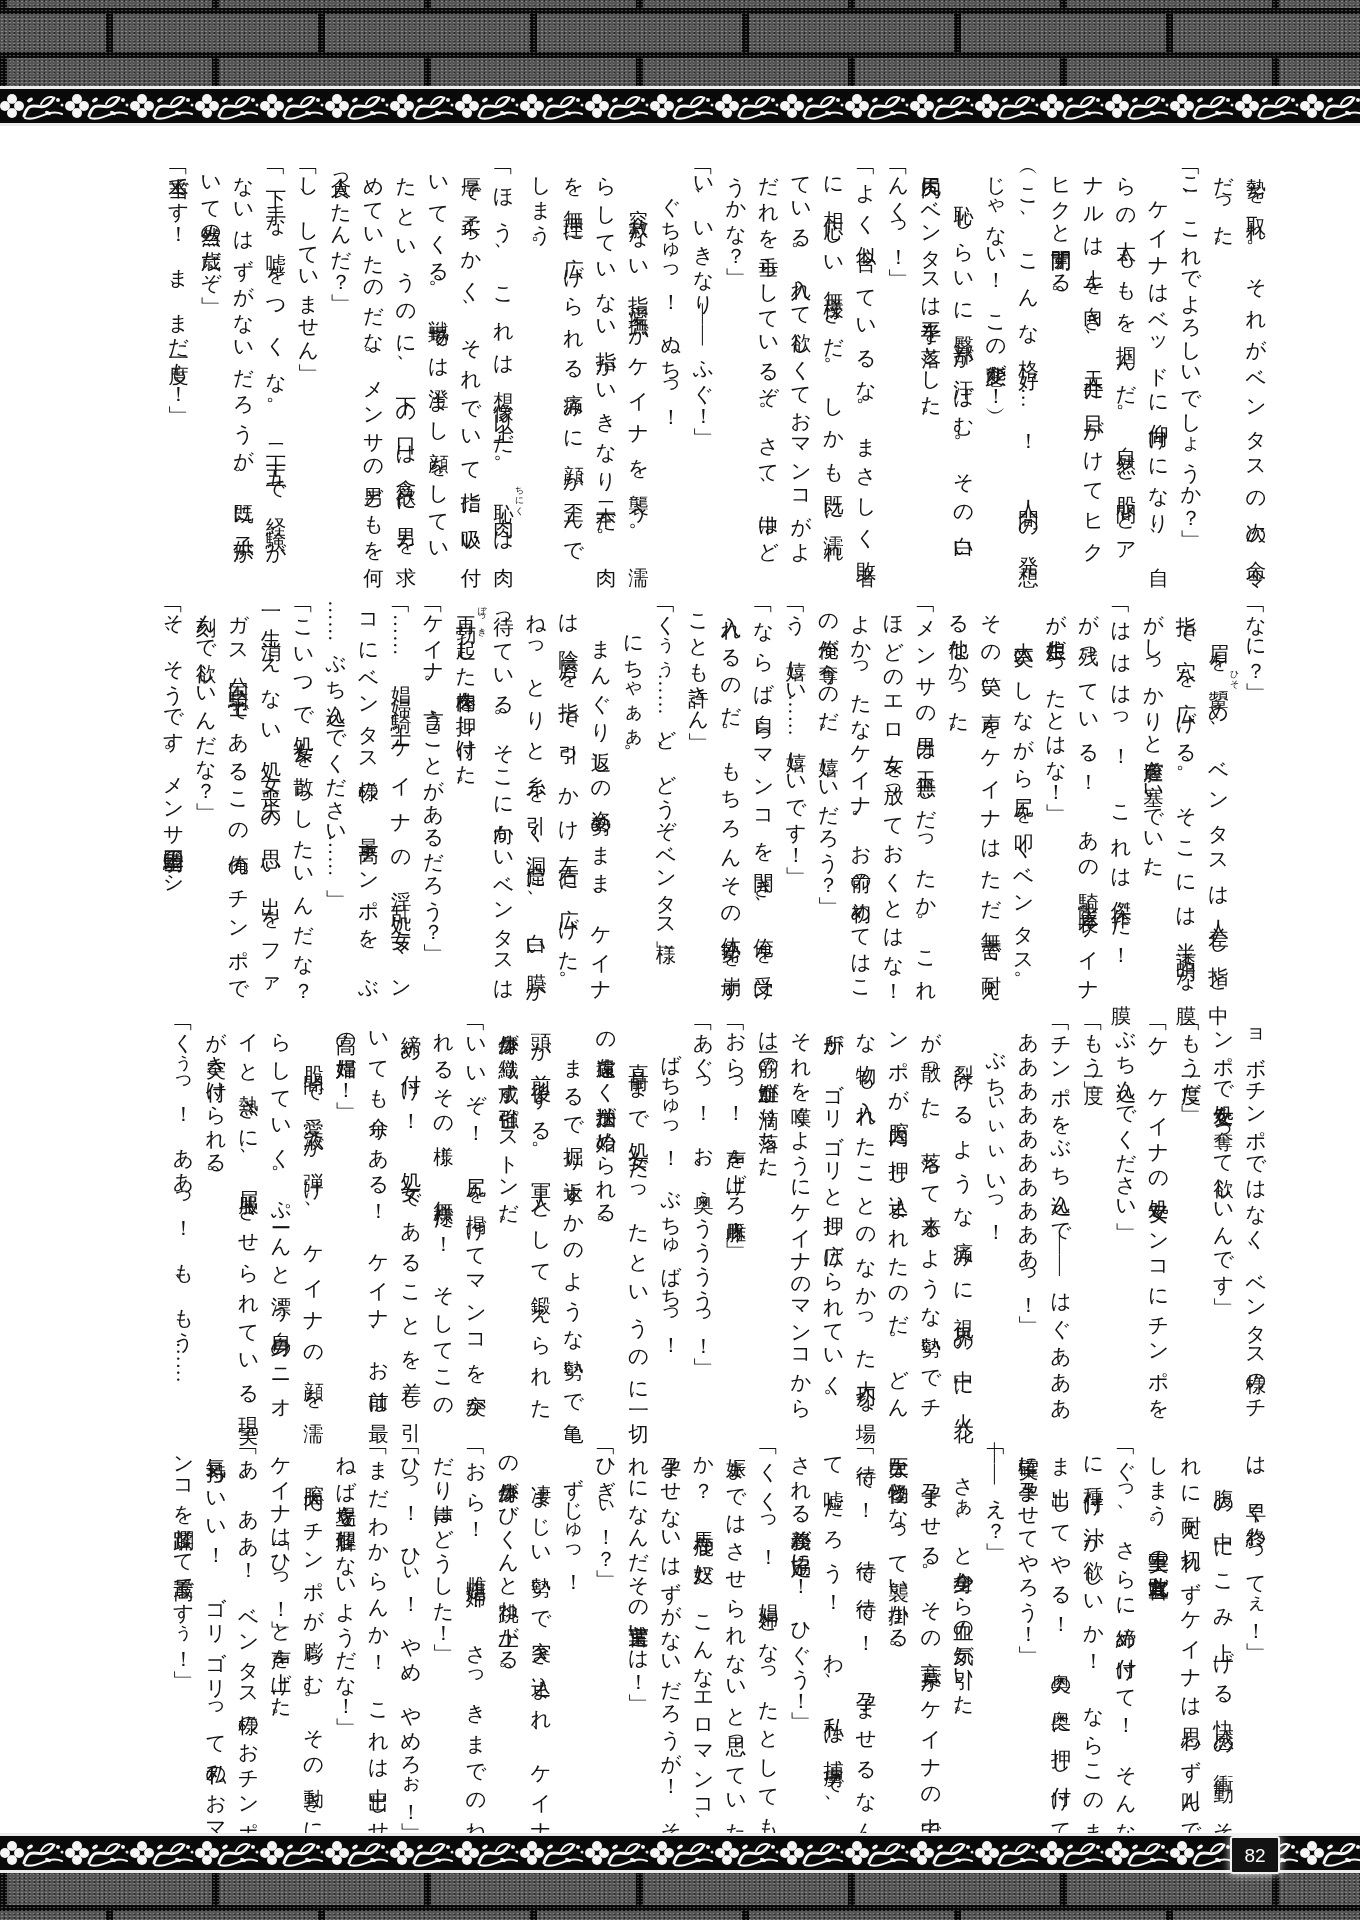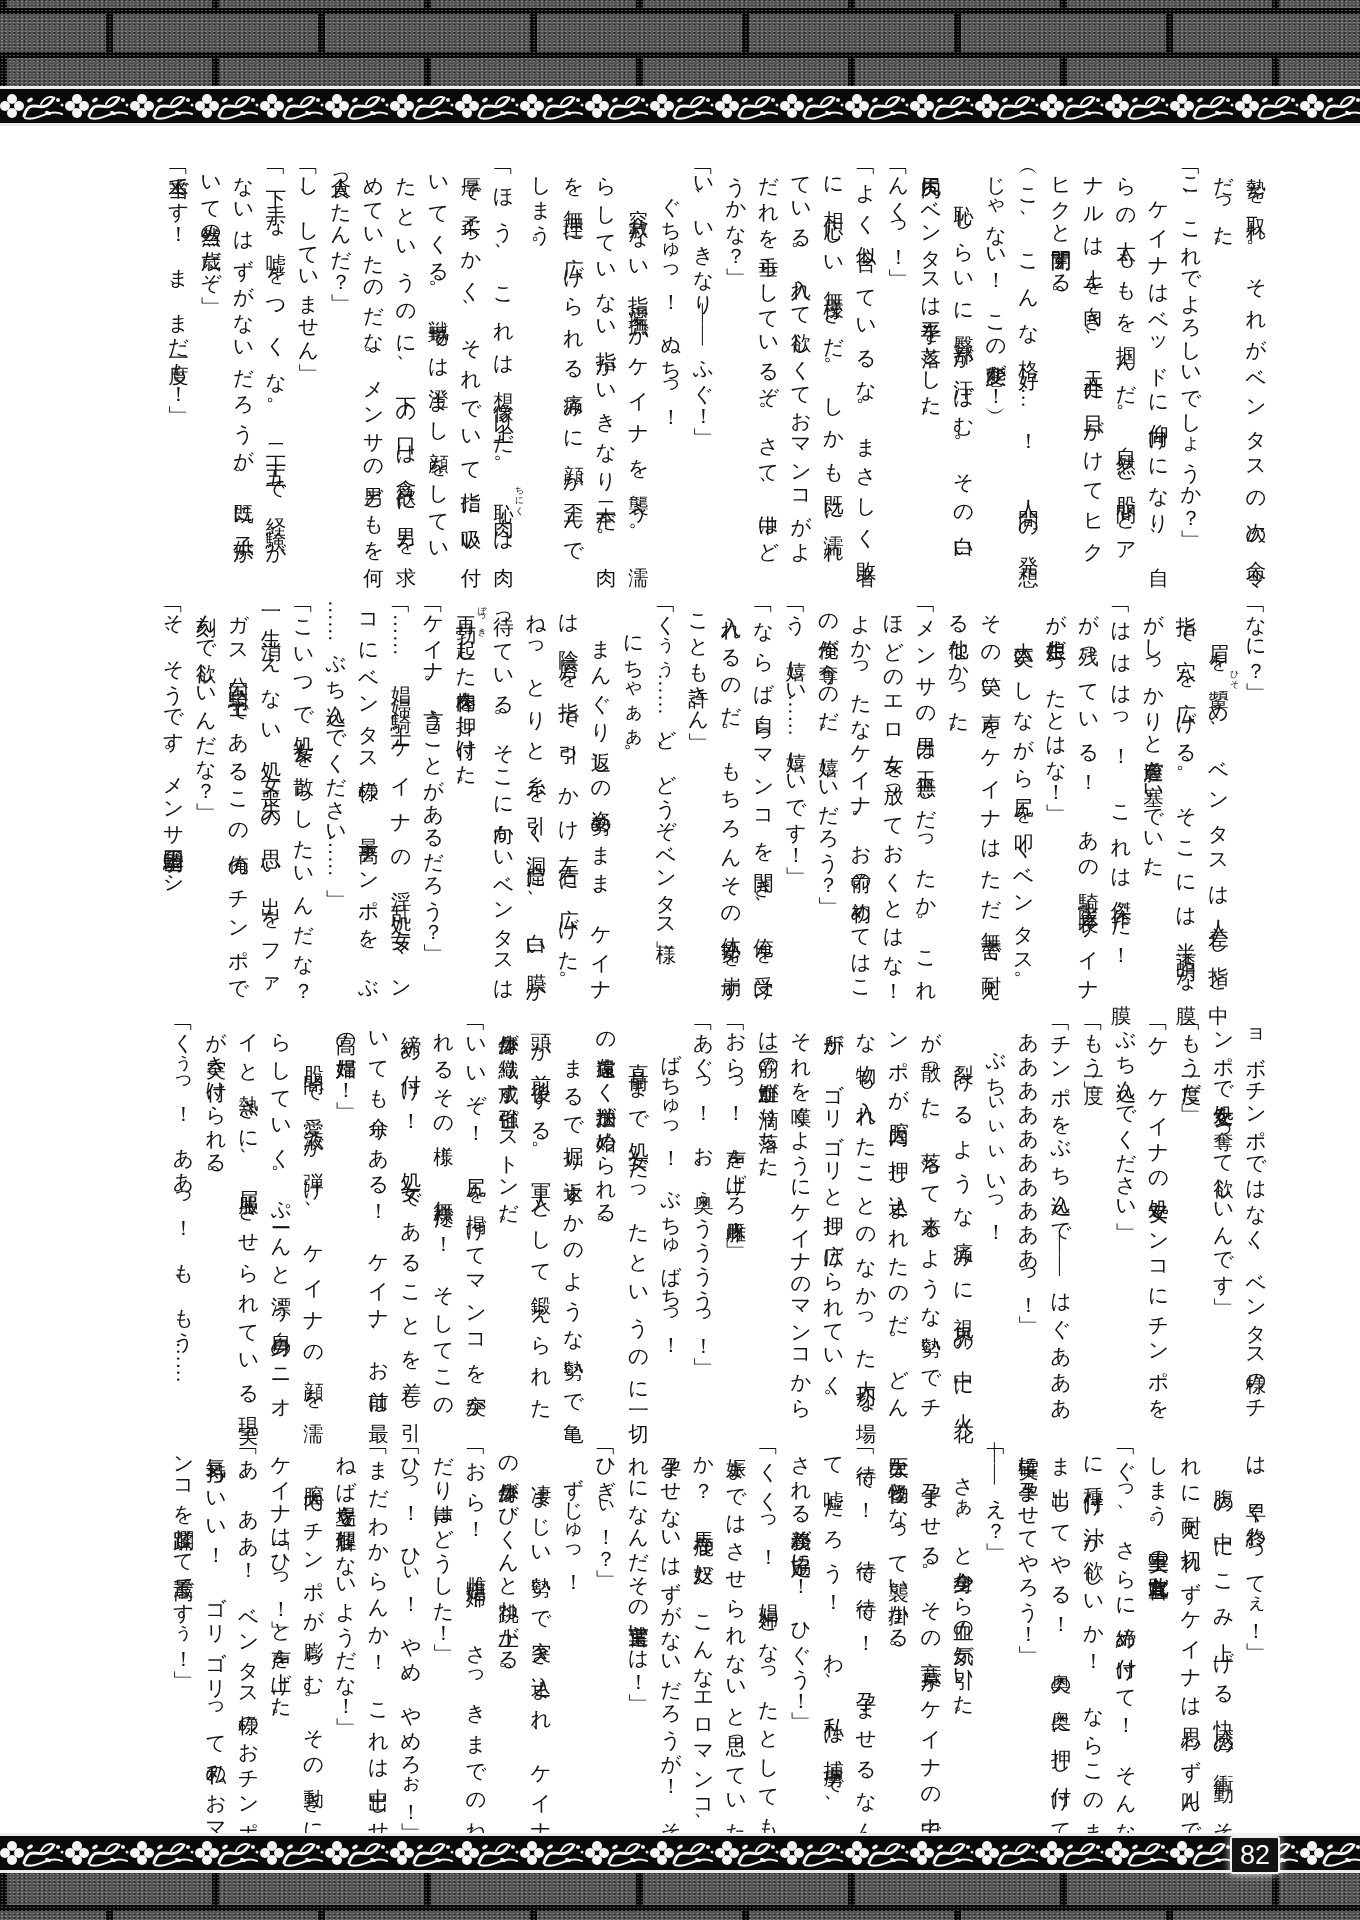--- a/index.html
+++ b/index.html
@@ -54,21 +54,21 @@
 
   
   .page-number{
     position:absolute;top:1836px;right:80px;width:46px;height:34px;z-index:5;
     background:#131313;border:2px solid #f0f0f0;border-radius:3px;
     box-shadow:0 0 9px rgba(255,255,255,.85);
     display:flex;align-items:center;justify-content:center;
   }
   .page-number span{
     color:#ffffff;font-family:"Liberation Sans","DejaVu Sans",sans-serif;
-    font-size:27px;line-height:1;
+    font-size:19px;line-height:1;
   }
 </style>
 </head>
 <body>
 
 <div class="page">
 
   <div class="bricks bricks-top"></div>
   <div class="ornament ornament-top">
       <svg width="65" height="30" viewBox="0 0 65 30">

